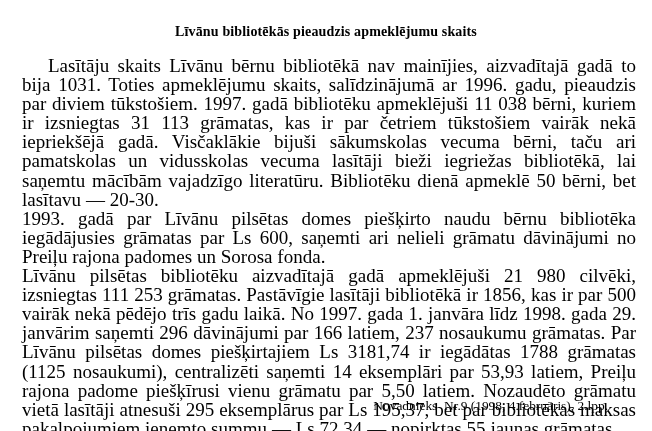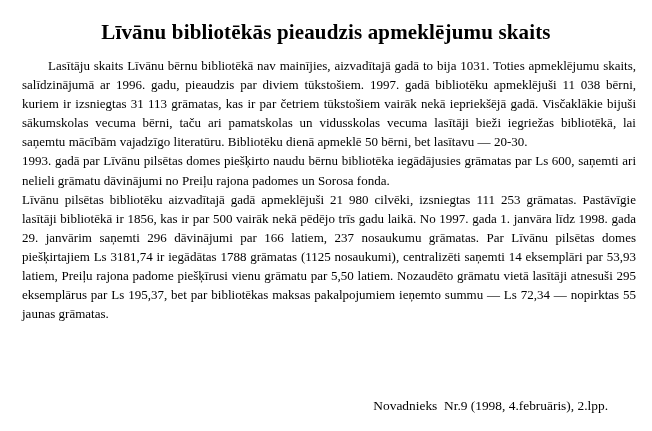--- a/index.html
+++ b/index.html
@@ -22,36 +22,36 @@
     height: 431px;
     box-sizing: border-box;
     padding: 0;
   }
   .doc-title {
     margin: 0;
     padding: 22px 0 0 0;
     text-align: center;
     font-family: "Liberation Serif", "DejaVu Serif", serif;
     font-weight: bold;
-    font-size: 21px;
+    font-size: 14px;
     letter-spacing: 0.15px;
     line-height: 20px;
     color: #000000;
   }
   .body-block {
     margin: 0;
     padding: 14px 16px 0 22px;
     box-sizing: border-box;
   }
   .para {
     margin: 0;
     padding: 0;
     text-align: justify;
     text-justify: inter-word;
-    font-size: 13px;
+    font-size: 19px;
     line-height: 19.1px;
     color: #000000;
     hyphens: none;
     word-spacing: 0.1px;
   }
   .para.indented {
     text-indent: 26px;
   }
   .citation-wrap {
     position: absolute;

